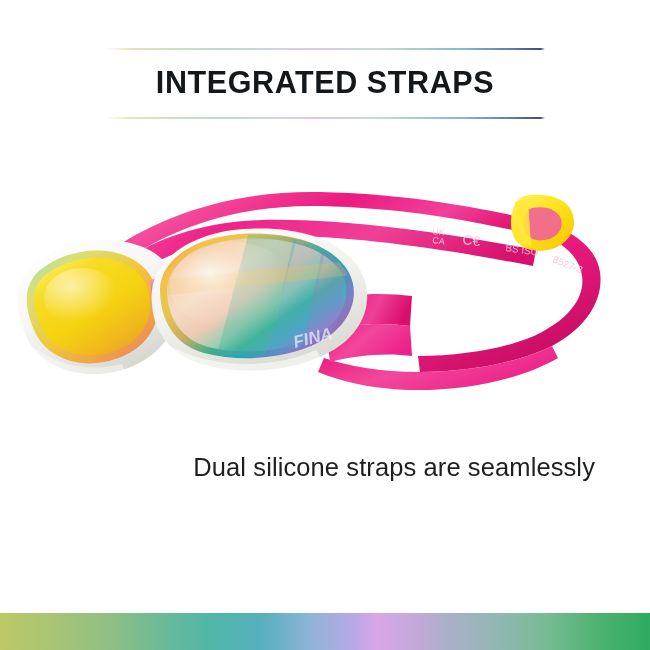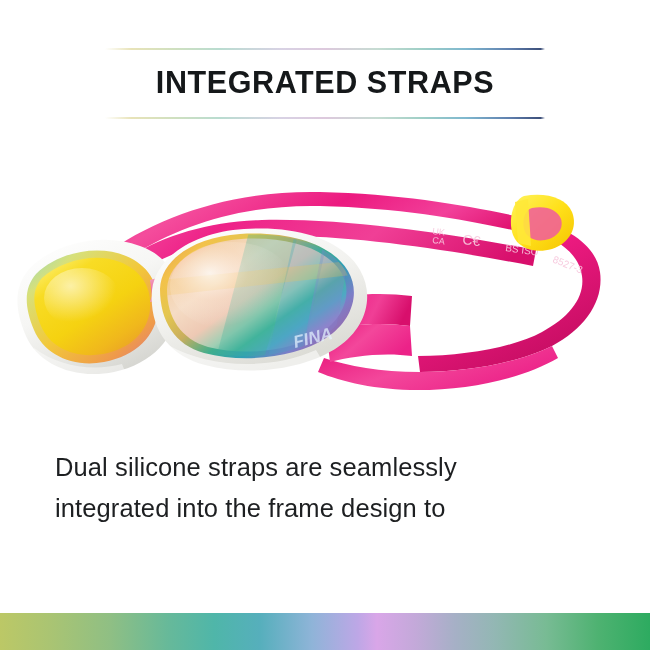--- a/index.html
+++ b/index.html
@@ -44,21 +44,21 @@
     white-space:nowrap;
   }
 
   
   #product { position:absolute; left:0; top:150px; width:650px; height:270px; }
   #product svg { display:block; width:650px; height:270px; }
 
   
   #caption {
     position:absolute; left:55px; top:447px; width:540px;
-    text-align:left;
+    text-align:right;
     font-size:25.5px;
     font-weight:300;
     color:#1d1f21;
     line-height:41px;
     letter-spacing:0.1px;
   }
   #caption div { white-space:nowrap; }
 
   
   #bottom-bar {
@@ -273,16 +273,15 @@
 
   <path d="M170 196 C206 216 266 222 316 200 L322 210
            C268 234 204 228 166 206 Z" fill="#ffffff" opacity="0.55"></path>
   <path d="M34 198 C58 216 92 222 122 214 L126 224
            C92 234 54 226 30 208 Z" fill="#ffffff" opacity="0.45"></path>
 </svg>
 </div>
 
 <div id="caption">
   <div>Dual silicone straps are seamlessly</div>
-  <div>integrated into the frame design to</div>
 </div>
 
 <div id="bottom-bar"></div>
 
 </body></html>

